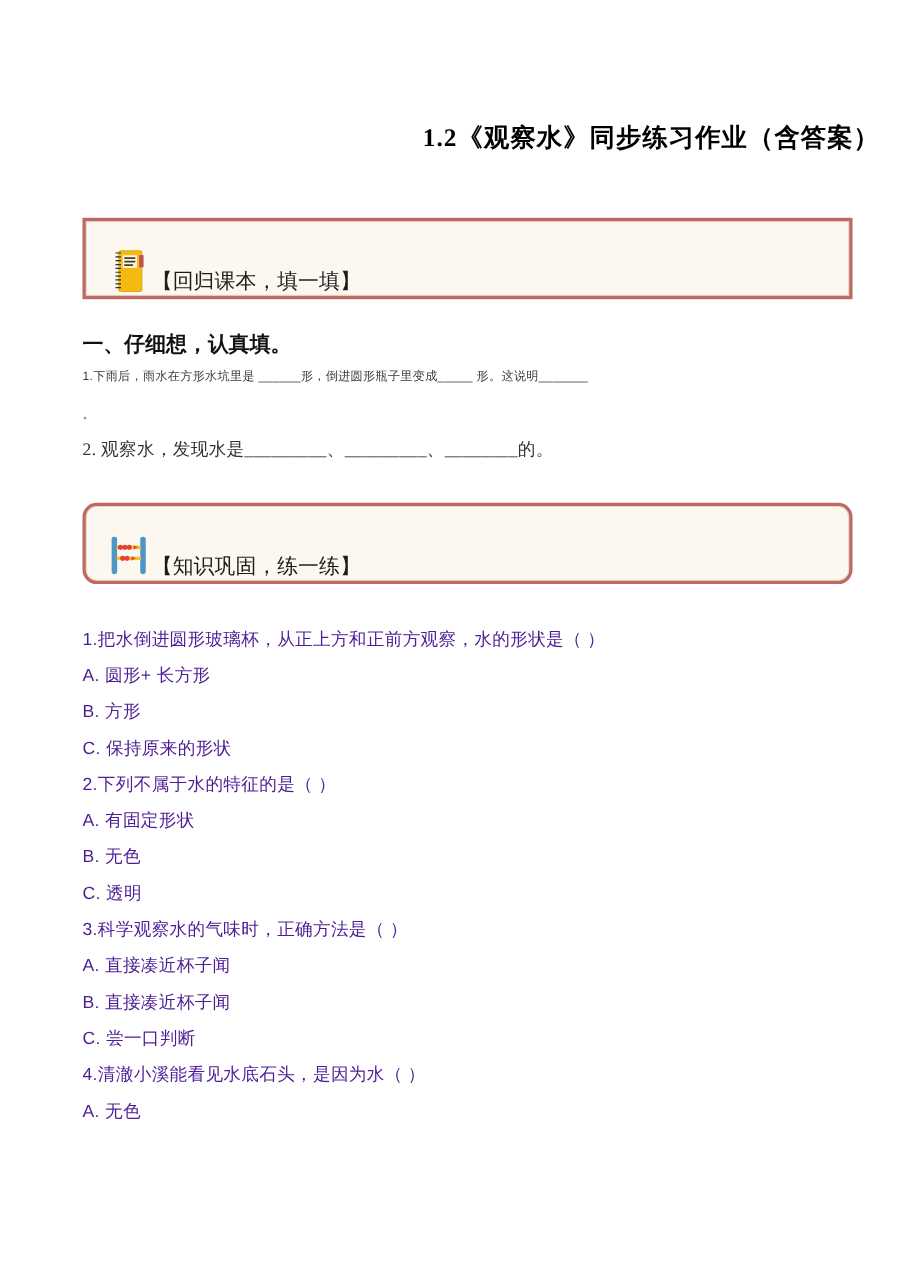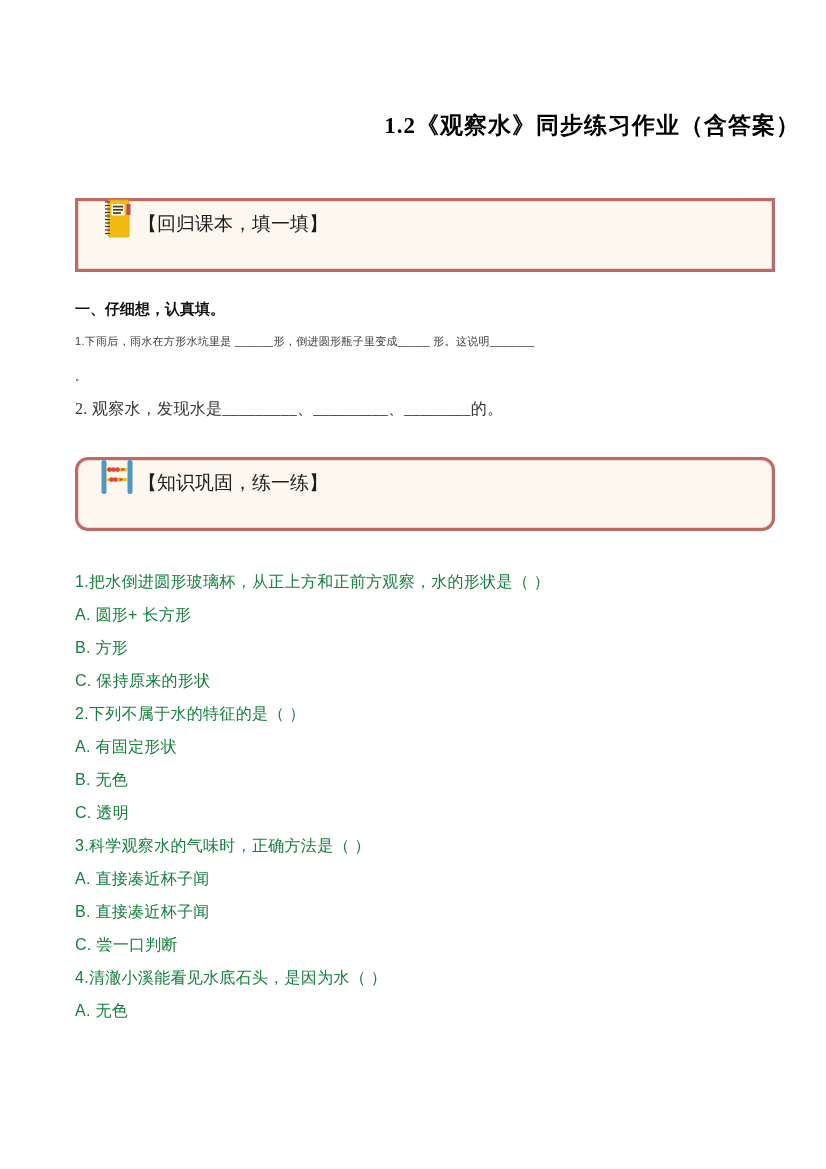--- a/index.html
+++ b/index.html
@@ -20,52 +20,52 @@
     font-size: 23px;
     color: #000000;
     letter-spacing: 1px;
   }
 
   .callout {
     position: absolute; left: 75px; width: 672px; height: 68px;
     border: 3px solid #bc6a63;
     background: #fcf8ef;
     box-shadow: inset 0 0 0 1px #e8d9c8;
-    display: flex; align-items: flex-start;
+    display: flex; align-items: flex-end;
     padding-left: 22px; box-sizing: content-box;
   }
   .callout.first { top: 198px; }
   .callout.second { top: 457px; border-radius: 13px; }
   .callout .icon { width: 34px; height: 44px; display: inline-block; margin-right: 4px; margin-top: -4px; }
   .callout .label {
     font-family: "Liberation Serif", "DejaVu Serif", serif;
     font-size: 19px; color: #1c1c1c;
     margin-top: 10px;
   }
 
   .sec-heading {
     position: absolute; left: 75px;
-    font-weight: 700; font-size: 15px; color: #111111;
+    font-weight: 700; font-size: 19px; color: #111111;
     font-family: "Liberation Sans", "DejaVu Sans", sans-serif;
   }
   .sec1-heading { top: 300px; }
   .sec2-heading { top: 536px; }
 
   .body-line {
     position: absolute; left: 75px; width: 678px;
     font-size: 11px; color: #3a3a3a; letter-spacing: 0.3px;
   }
   .q1-line  { top: 334px; }
   .q1-cont  { top: 369px; }
   .q2-line  { top: 399px; font-family: "Liberation Serif", "DejaVu Serif", serif; color: #333333; font-size: 16px; }
 
   .mcq-list { position: absolute; top: 565px; left: 75px; width: 690px; }
   .mcq-line {
     display: block; height: 33px; line-height: 33px;
-    font-size: 16px; color: #15803d; letter-spacing: 0.3px;
+    font-size: 16px; color: #4c1d95; letter-spacing: 0.3px;
     white-space: nowrap;
   }
 </style>
 </head>
 <body>
 
 <div class="page">
 
   <div class="doc-title">1.2《观察水》同步练习作业（含答案）</div>
 

